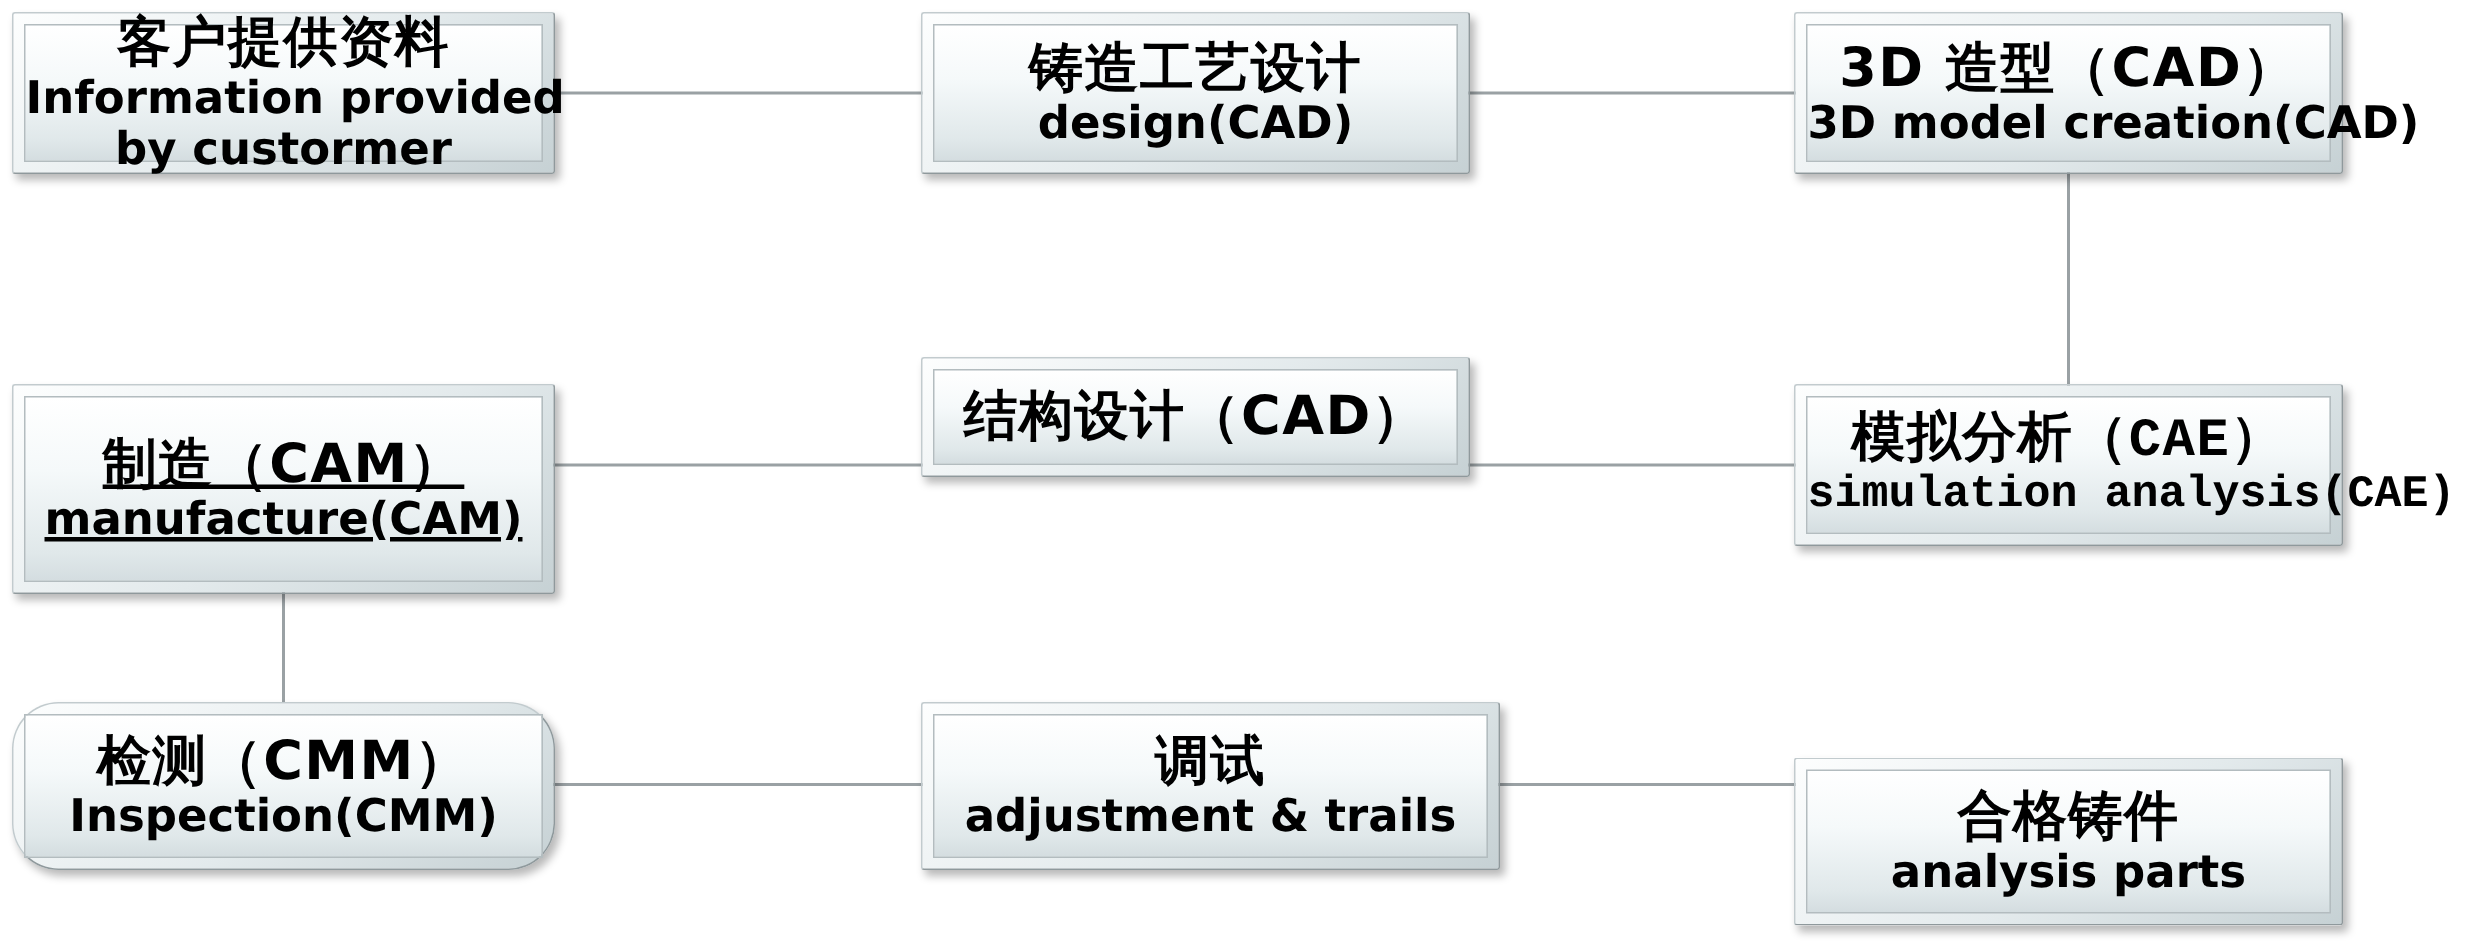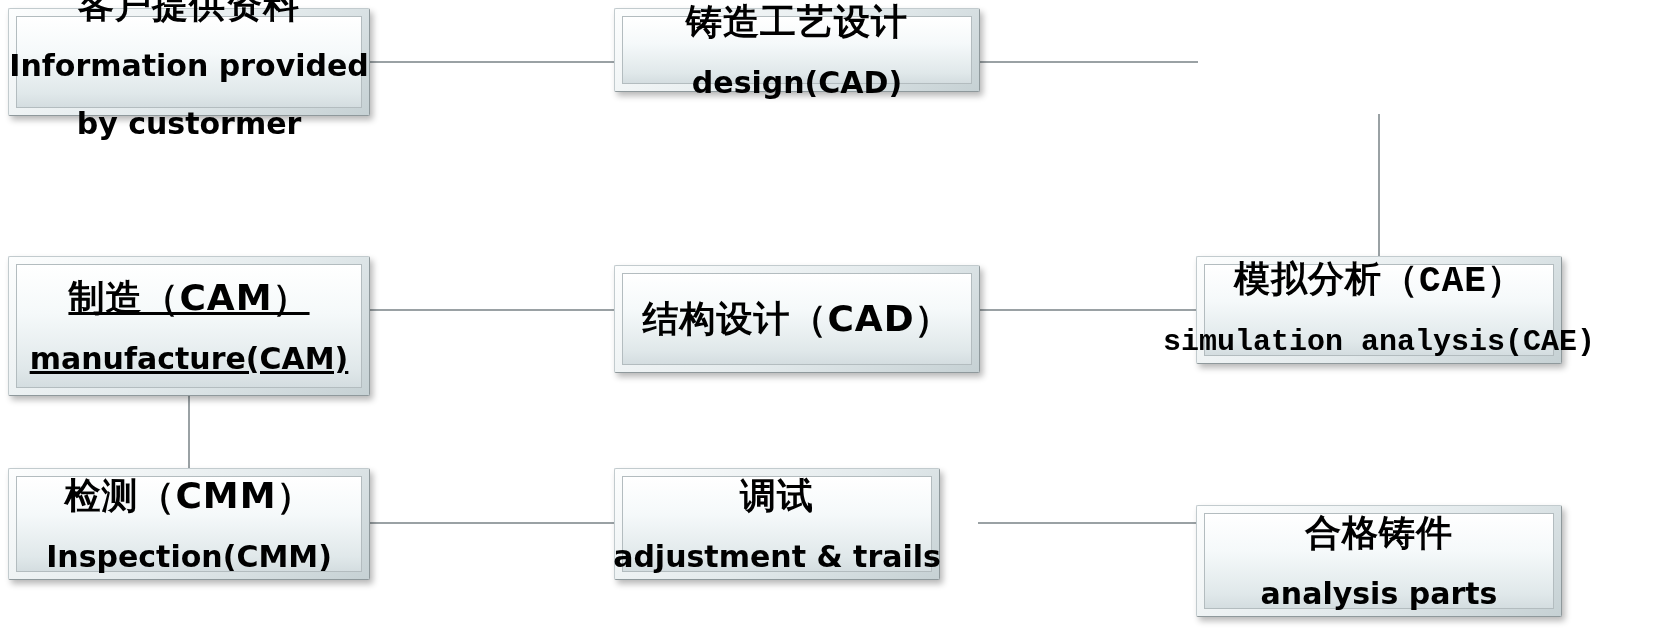--- a/index.html
+++ b/index.html
@@ -37,23 +37,21 @@
   }
   .box-inner {
     box-sizing: border-box;
     width: 100%;
     height: 100%;
     background: linear-gradient(180deg, #ffffff 0%, #f5f9fa 40%, #e0e8ea 85%, #d4dde0 100%);
     border: 1px solid #b3bcbf;
     display: flex;
     flex-direction: column;
     justify-content: center;
-    align-items: center;
     text-align: center;
-    gap: 24px;
   }
   .box-title {
     font-size: 36px;
     font-weight: bold;
     color: #000000;
     line-height: 1.15;
     letter-spacing: 1px;
     white-space: nowrap;
   }
   .box-subtitle {
@@ -79,56 +77,62 @@
   <div class="connector h" style="left:978px; top:522px; width:220px;"></div>
 
   <div class="box" style="left:8px; top:8px; width:362px; height:108px;">
     <div class="box-inner">
       <div class="box-title">客户提供资料</div>
       <div class="box-subtitle">Information provided</div>
       <div class="box-subtitle">by custormer</div>
     </div>
   </div>
 
-  <div class="box" style="left:614px; top:8px; width:366px; height:84px;">
+  <div class="box" style="left:614px; top:8px; width:366px; height:108px;">
     <div class="box-inner">
       <div class="box-title">铸造工艺设计</div>
       <div class="box-subtitle">design(CAD)</div>
     </div>
   </div>
 
+  <div class="box" style="left:1196px; top:8px; width:366px; height:108px;">
+    <div class="box-inner">
+      <div class="box-title">3D 造型（CAD）</div>
+      <div class="box-subtitle">3D model creation(CAD)</div>
+    </div>
+  </div>
 
   <div class="box" style="left:8px; top:256px; width:362px; height:140px;text-decoration:underline;">
     <div class="box-inner">
       <div class="box-title">制造（CAM）</div>
       <div class="box-subtitle">manufacture(CAM)</div>
     </div>
   </div>
 
-  <div class="box" style="left:614px; top:265px; width:366px; height:108px;">
+  <div class="box" style="left:614px; top:238px; width:366px; height:80px;">
     <div class="box-inner">
       <div class="box-title">结构设计（CAD）</div>
     </div>
   </div>
 
   <div class="box" style="left:1196px; top:256px; width:366px; height:108px;font-family:Liberation Mono, monospace;">
     <div class="box-inner">
       <div class="box-title">模拟分析（CAE）</div>
       <div class="box-subtitle">simulation analysis(CAE)</div>
     </div>
   </div>
 
-  <div class="box" style="left:8px; top:468px; width:362px; height:112px;">
+  <div class="box" style="left:8px; top:468px; width:362px; height:112px;border-radius:31px;">
     <div class="box-inner">
       <div class="box-title">检测（CMM）</div>
       <div class="box-subtitle">Inspection(CMM)</div>
     </div>
   </div>
 
-  <div class="box" style="left:614px; top:468px; width:326px; height:112px;">
+  <div class="box" style="left:614px; top:468px; width:386px; height:112px;">
     <div class="box-inner">
       <div class="box-title">调试</div>
       <div class="box-subtitle">adjustment &amp; trails</div>
     </div>
   </div>
 
   <div class="box" style="left:1196px; top:468px; width:366px; height:112px;margin-top:37px;">
     <div class="box-inner">
       <div class="box-title">合格铸件</div>
       <div class="box-subtitle">analysis parts</div>

